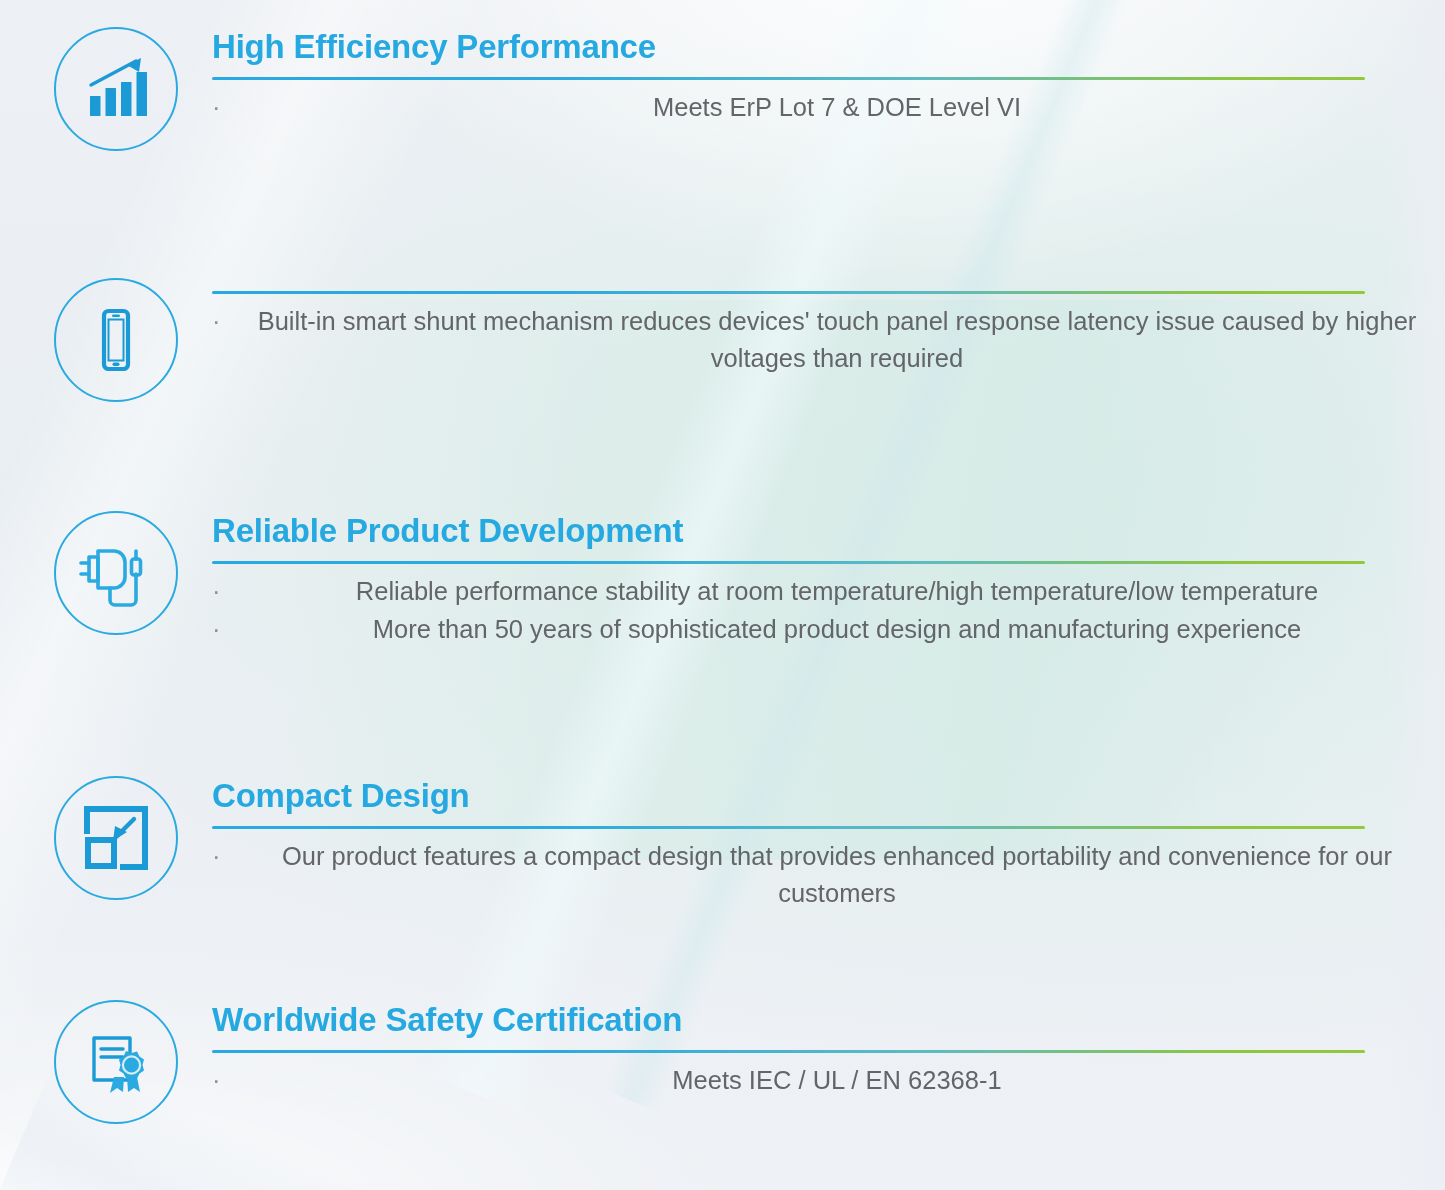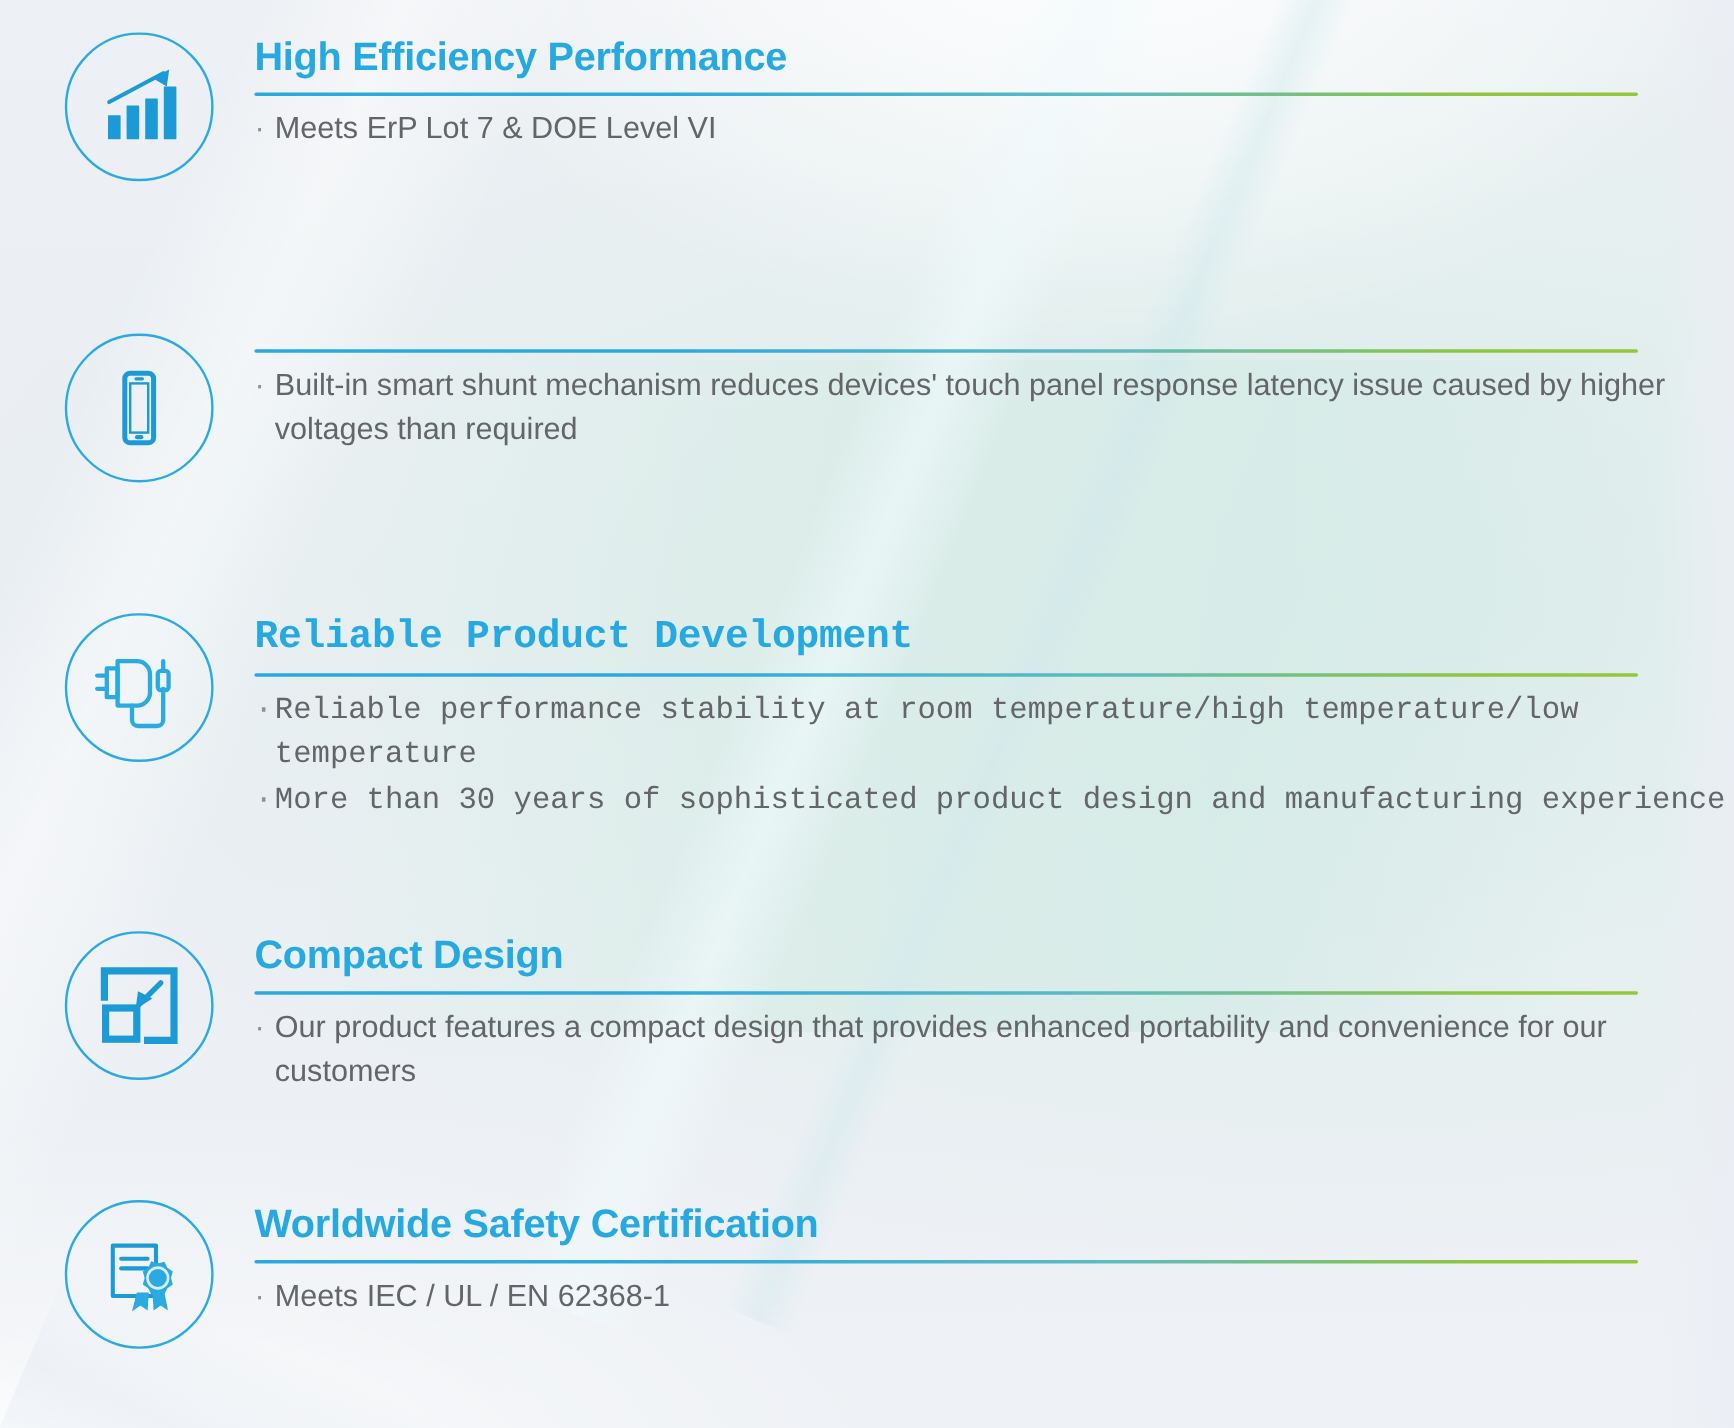--- a/index.html
+++ b/index.html
@@ -156,26 +156,26 @@
     display: flex;
     align-items: flex-start;
   }
   .bullet-dot {
     flex: 0 0 auto;
     width: 17px;
     color: #8e9093;
     font-size: 25.5px;
     line-height: 1.46;
   }
-  .bullet-text { flex: 1 1 auto; }
+  .bullet-text { flex: 1 1 auto; text-align: center; }
 
   
   #f1 { top: 27px; }
   #f2 { top: 278px; }
-  #f3 { top: 511px; font-family: Liberation Mono, monospace; }
+  #f3 { top: 511px; }
   #f4 { top: 743px; margin-top: 33px; }
   #f5 { top: 1000px; }
 </style>
 </head>
 <body>
 
 <div class="page">
 
   <div class="bg-layer bg-green"></div>
   <div class="bg-layer bg-teal-band"></div>
@@ -264,21 +264,21 @@
       <div class="feature-body">
         <div class="feature-title">Reliable Product Development</div>
         <div class="divider"></div>
         <ul class="bullets">
           <li class="bullet">
             <span class="bullet-dot">·</span>
             <span class="bullet-text">Reliable performance stability at room temperature/high temperature/low temperature</span>
           </li>
           <li class="bullet">
             <span class="bullet-dot">·</span>
-            <span class="bullet-text">More than 30 years of sophisticated product  design and manufacturing experience</span>
+            <span class="bullet-text">More than 50 years of sophisticated product  design and manufacturing experience</span>
           </li>
         </ul>
       </div>
     </div>
 
     <div class="feature" id="f4">
       <div class="icon-wrap">
         <div class="icon-circle">
           <svg width="68" height="68" viewBox="0 0 68 68" aria-hidden="true">
             <g fill="none" stroke="#1C9AD6" stroke-width="6">

